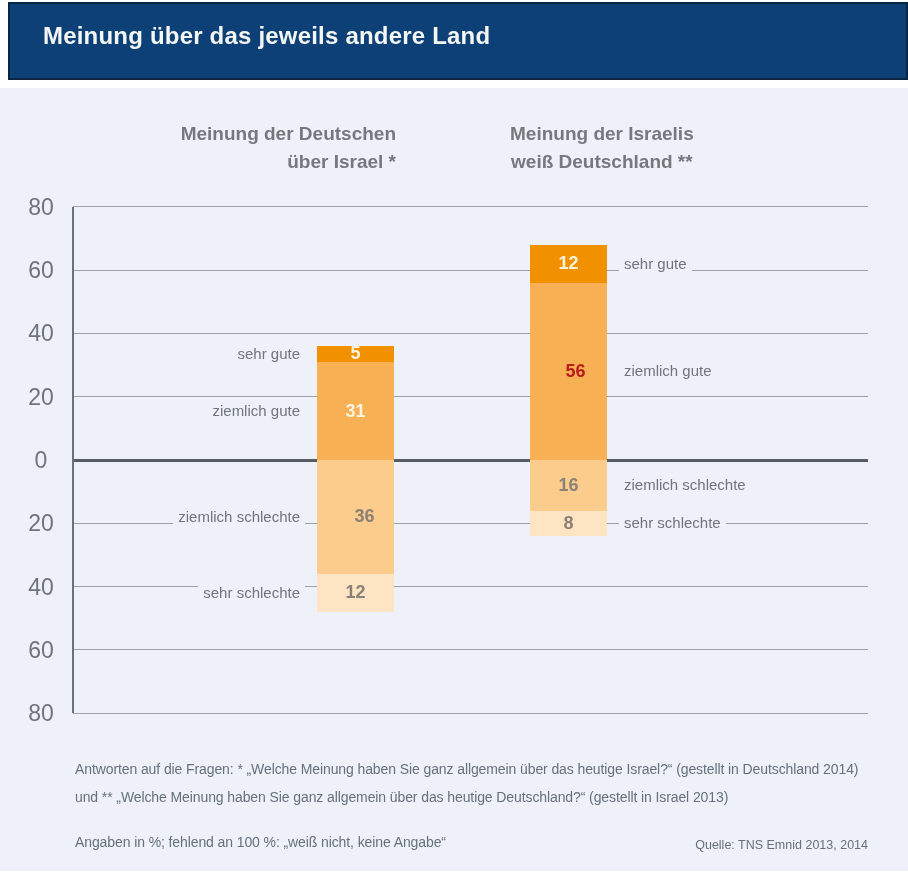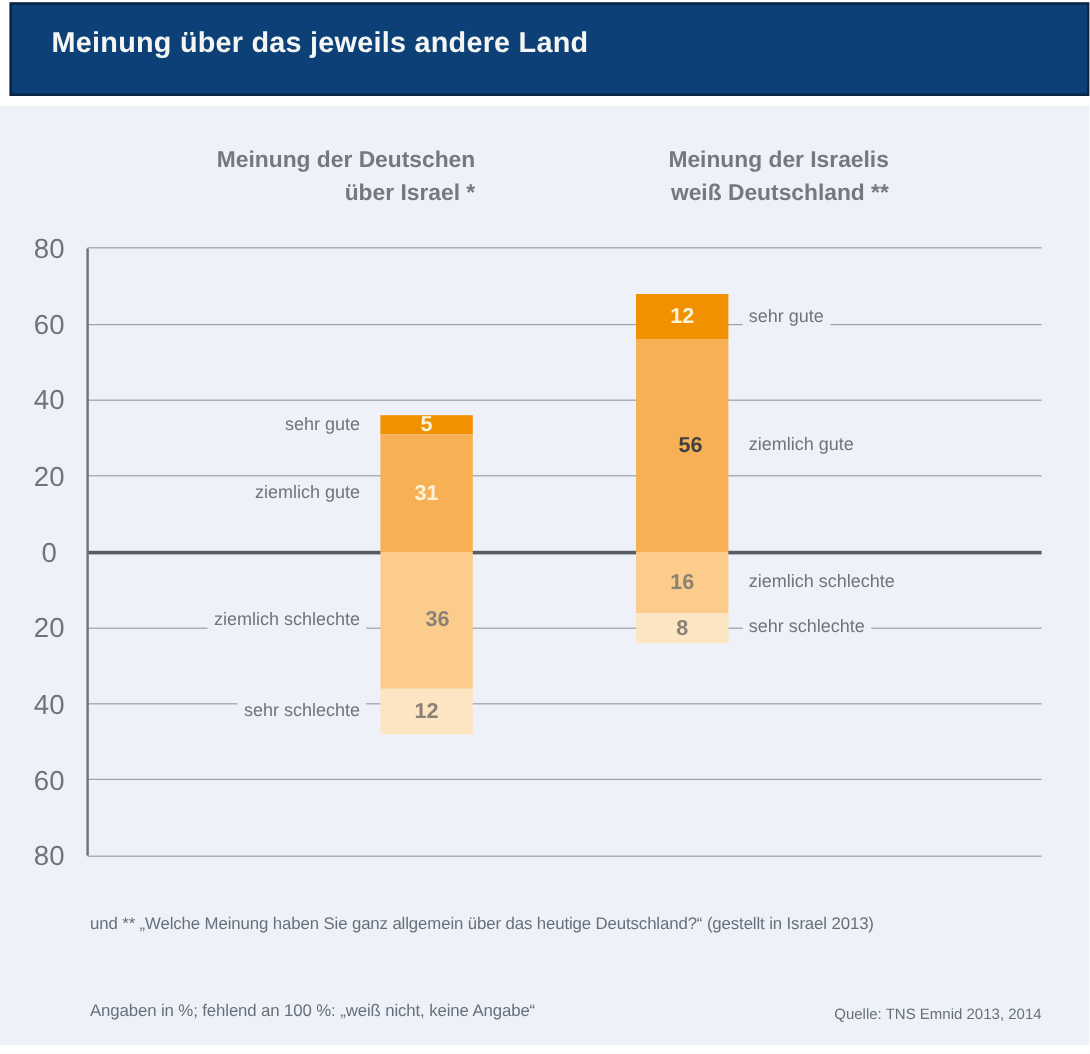--- a/index.html
+++ b/index.html
@@ -35,21 +35,21 @@
     position:absolute;z-index:3;height:26px;line-height:26px;font-size:15px;color:var(--label-text);
     background:var(--panel-bg);padding:0 5px;white-space:nowrap;
   }
   .seglabel.left{text-align:right;}
   
   .col-header{
     position:absolute;top:120px;z-index:3;font-size:19px;font-weight:bold;line-height:28px;
     color:var(--col-header-text);white-space:nowrap;
   }
   .col-header.left{right:512px;text-align:right;}
-  .col-header.right{left:557px;text-align:right;}
+  .col-header.right{left:510px;text-align:center;}
   
   .footnote{
     position:absolute;left:75px;top:755px;width:810px;z-index:3;
     font-size:14px;line-height:28px;color:var(--footnote-text);letter-spacing:-0.1px;
   }
   .percent-note{
     position:absolute;left:75px;top:832px;z-index:3;font-size:14px;line-height:20px;
     color:var(--footnote-text);letter-spacing:-0.1px;white-space:nowrap;
   }
   .source{
@@ -97,39 +97,40 @@
       <div class="seg" style="left: 317px; top: 460px; width: 77px; height: 113.94px; background: rgb(251, 204, 139);"></div>
       <div class="segval" style="left: 317px; width: 95px; top: 460px; height: 113.94px; line-height: 113.94px; color: rgb(139, 129, 117);">36</div>
       <div class="seglabel left" style="top: 503.97px; right: 603px;">ziemlich schlechte</div>
       <div class="seg" style="left: 317px; top: 573.94px; width: 77px; height: 37.98px; background: rgb(253, 228, 195);"></div>
       <div class="segval" style="left: 317px; width: 77px; top: 573.94px; height: 37.98px; line-height: 37.98px; color: rgb(139, 129, 117);">12</div>
       <div class="seglabel left" style="top: 579.93px; right: 603px;">sehr schlechte</div>
       <div class="seg" style="left: 530px; top: 244.78px; width: 77px; height: 37.98px; background: rgb(242, 145, 0);"></div>
       <div class="segval" style="left: 530px; width: 77px; top: 244.78px; height: 37.98px; line-height: 37.98px; color: rgb(251, 243, 220);">12</div>
       <div class="seglabel" style="top: 250.77px; left: 619px;">sehr gute</div>
       <div class="seg" style="left: 530px; top: 282.76px; width: 77px; height: 177.24px; background: rgb(247, 176, 84);"></div>
-      <div class="segval" style="left: 530px; width: 91px; top: 282.76px; height: 177.24px; line-height: 177.24px; color: #404040;">56</div>
+      <div class="segval" style="left: 530px; width: 91px; top: 282.76px; height: 177.24px; line-height: 177.24px; color: #b91c1c;">56</div>
       <div class="seglabel" style="top: 358.38px; left: 619px;">ziemlich gute</div>
       <div class="seg" style="left: 530px; top: 460px; width: 77px; height: 50.64px; background: rgb(251, 204, 139);"></div>
       <div class="segval" style="left: 530px; width: 77px; top: 460px; height: 50.64px; line-height: 50.64px; color: rgb(139, 129, 117);">16</div>
       <div class="seglabel" style="top: 472.32px; left: 619px;">ziemlich schlechte</div>
       <div class="seg" style="left: 530px; top: 510.64px; width: 77px; height: 25.32px; background: rgb(253, 228, 195);"></div>
       <div class="segval" style="left: 530px; width: 77px; top: 510.64px; height: 25.32px; line-height: 25.32px; color: rgb(139, 129, 117);">8</div>
       <div class="seglabel" style="top: 510.3px; left: 619px;">sehr schlechte</div>
     </div>
 
   <div class="col-header left">
     <div>Meinung der Deutschen</div>
     <div>über Israel *</div>
   </div>
   <div class="col-header right">
     <div>Meinung der Israelis</div>
     <div>weiß Deutschland **</div>
   </div>
 
   <div class="footnote">
+    <div>Antworten auf die Fragen: * „Welche Meinung haben Sie ganz allgemein über das heutige Israel?“ (gestellt in Deutschland 2014)</div>
     <div>und ** „Welche Meinung haben Sie ganz allgemein über das heutige Deutschland?“ (gestellt in Israel 2013)</div>
   </div>
 
   <div class="percent-note">Angaben in %; fehlend an 100 %: „weiß nicht, keine Angabe“</div>
   <div class="source">Quelle: TNS Emnid 2013, 2014</div>
 
 </div>
 
 </body></html>

